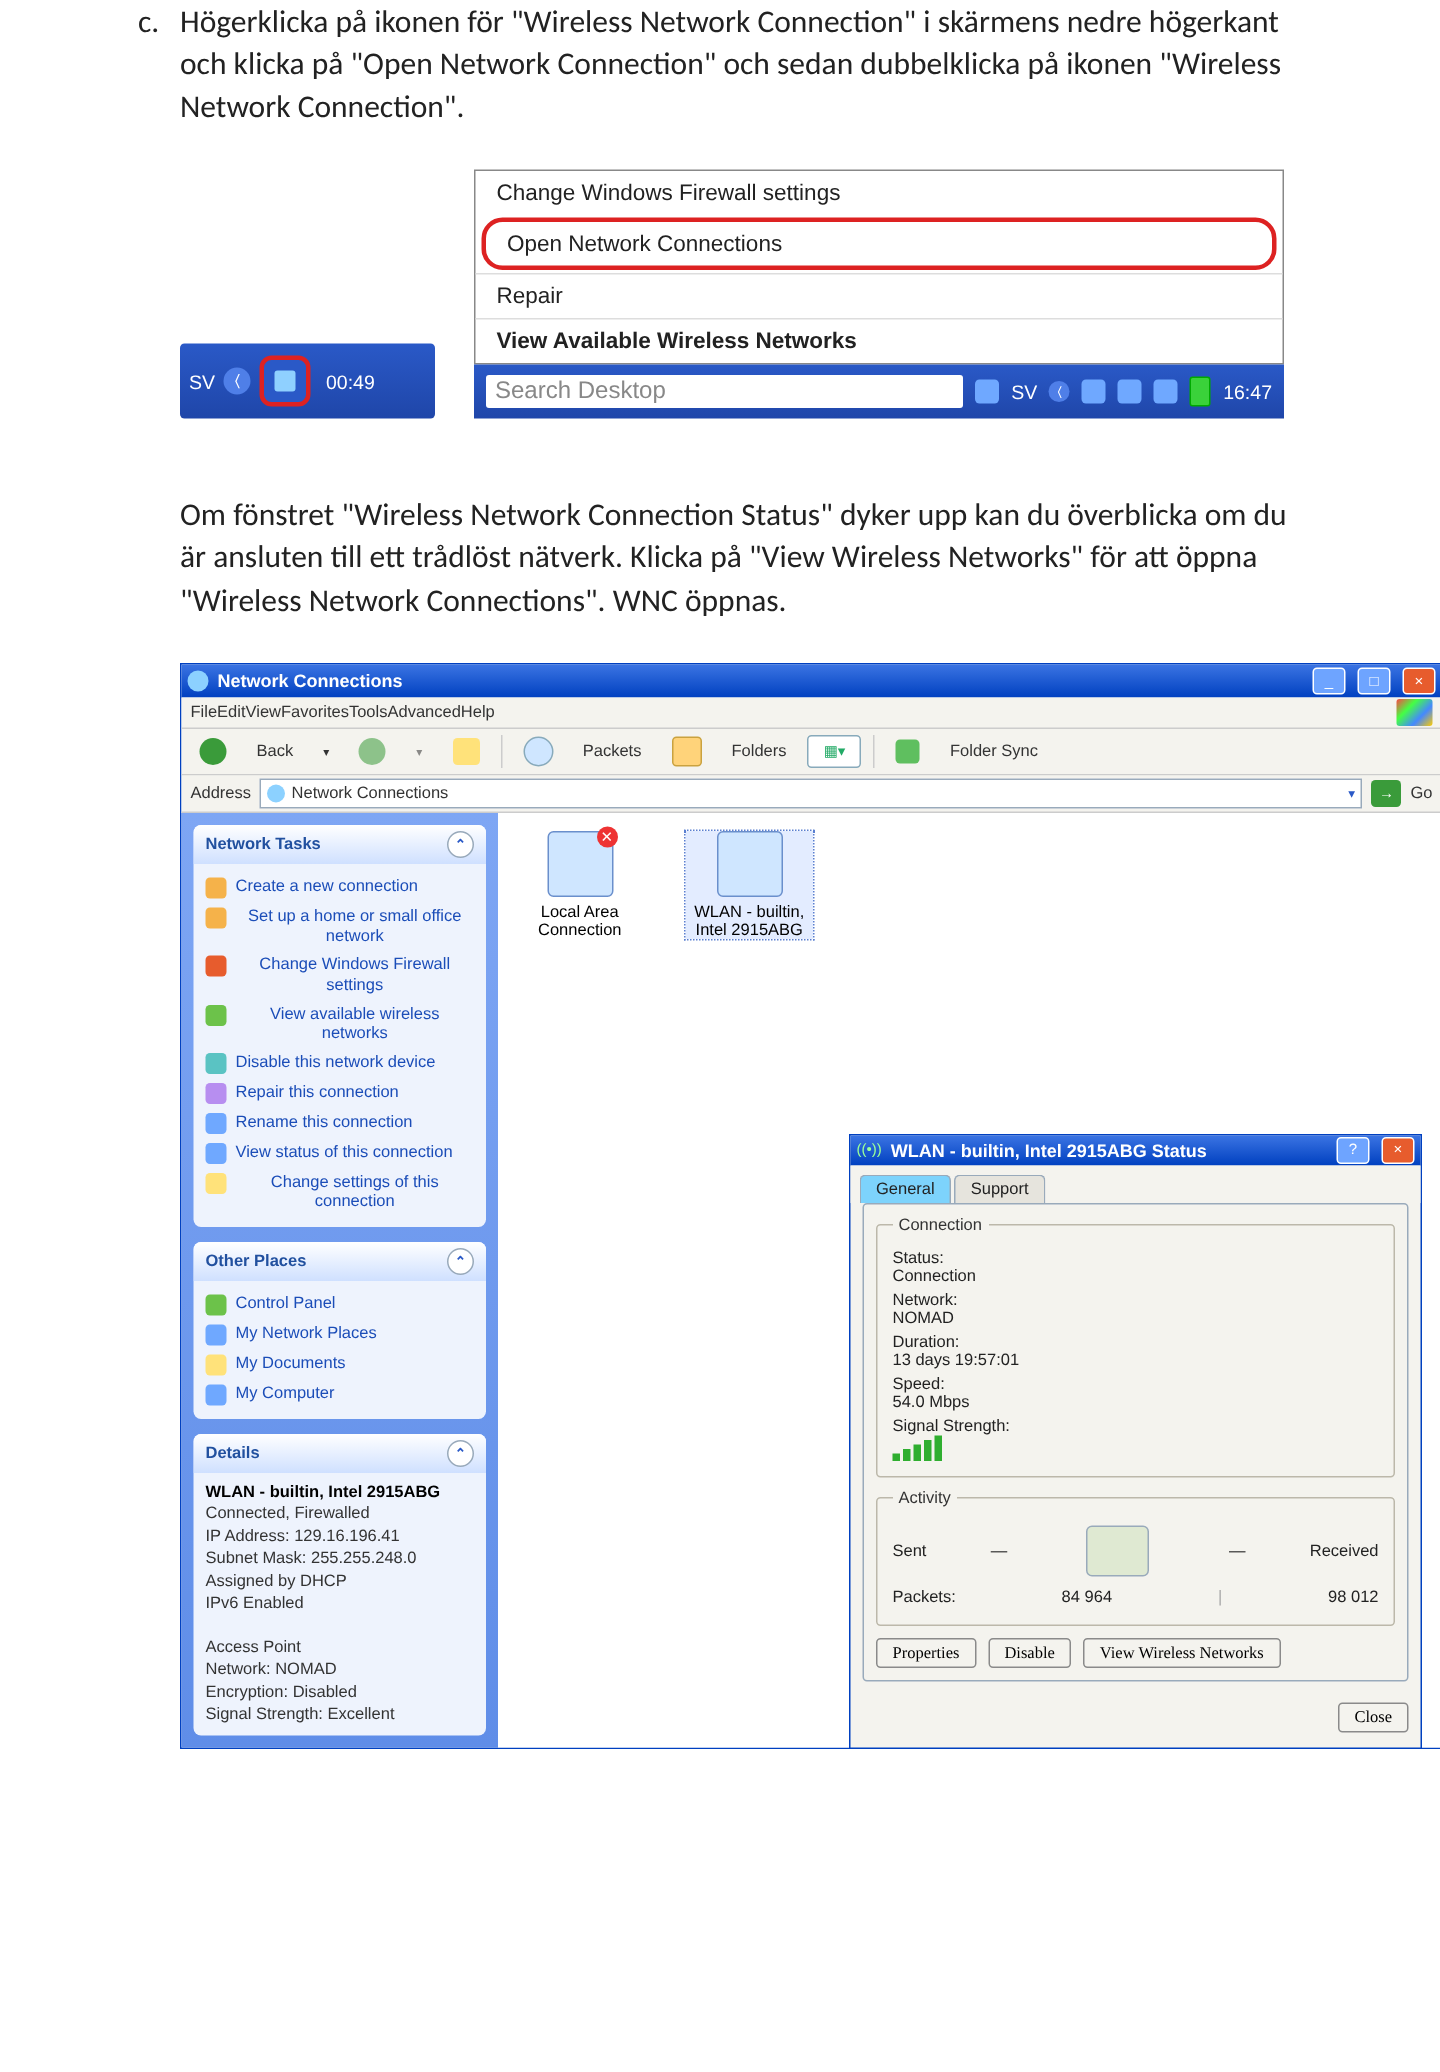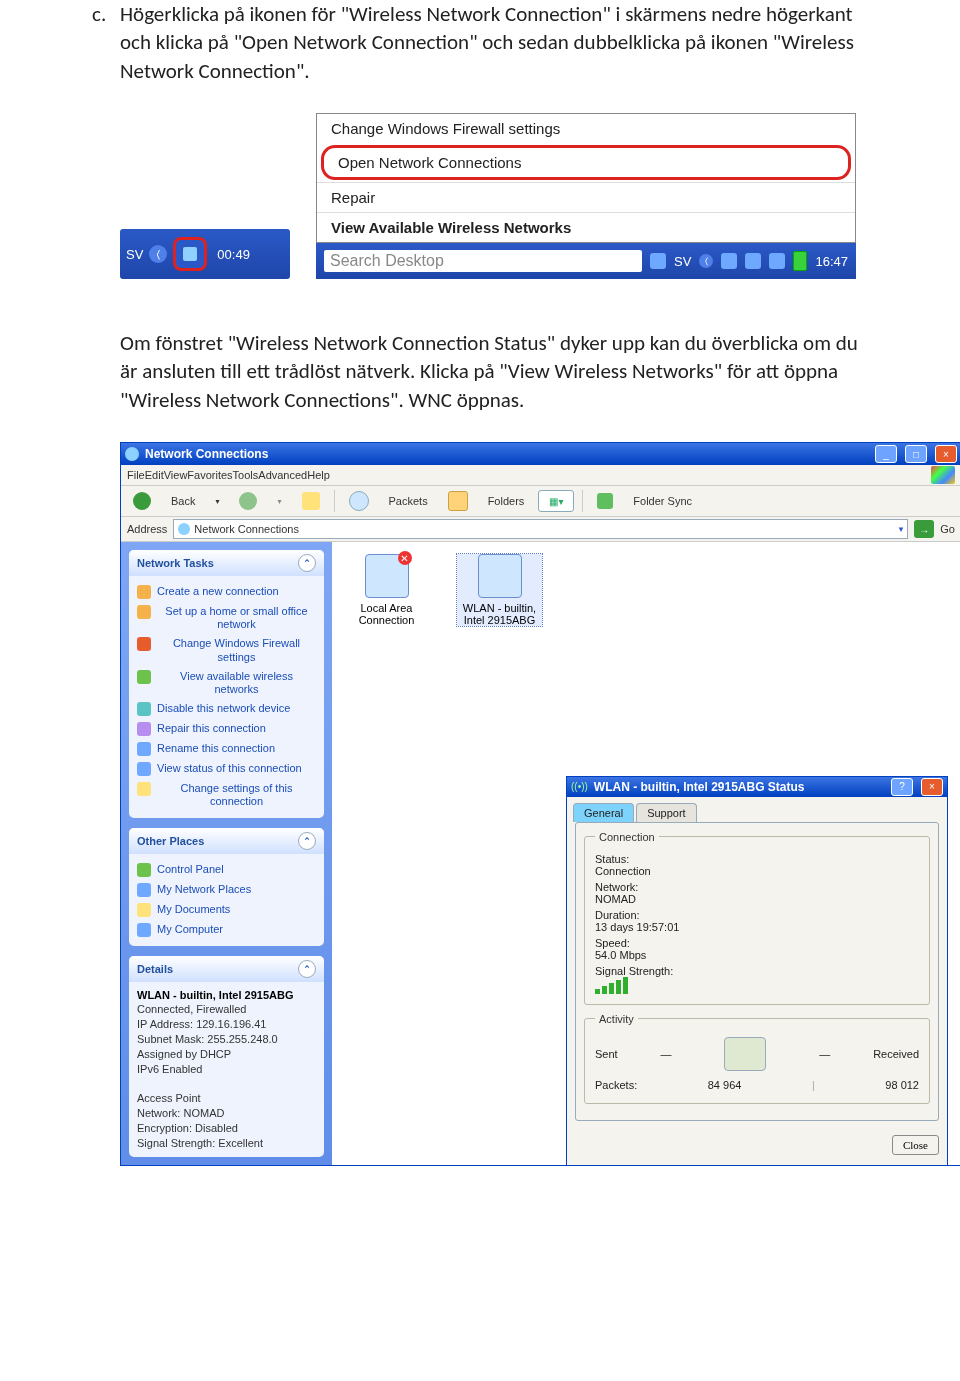--- a/index.html
+++ b/index.html
@@ -355,20 +355,25 @@
             <span style="flex:1;text-align:center;">—</span>
             <span>Received</span>
           </div>
           <div class="abar">
             <span>Packets:</span>
             <span>84 964</span>
             <span style="color:#aaa;">|</span>
             <span>98 012</span>
           </div>
         </fieldset>
+        <div class="btns" style="padding:0;">
+          <button>Properties</button>
+          <button>Disable</button>
+          <button>View Wireless Networks</button>
+        </div>
       </div>
       <div class="btns">
         <span class="spacer"></span>
         <button>Close</button>
       </div>
     </div>
   </div>
 
 </div>
 

